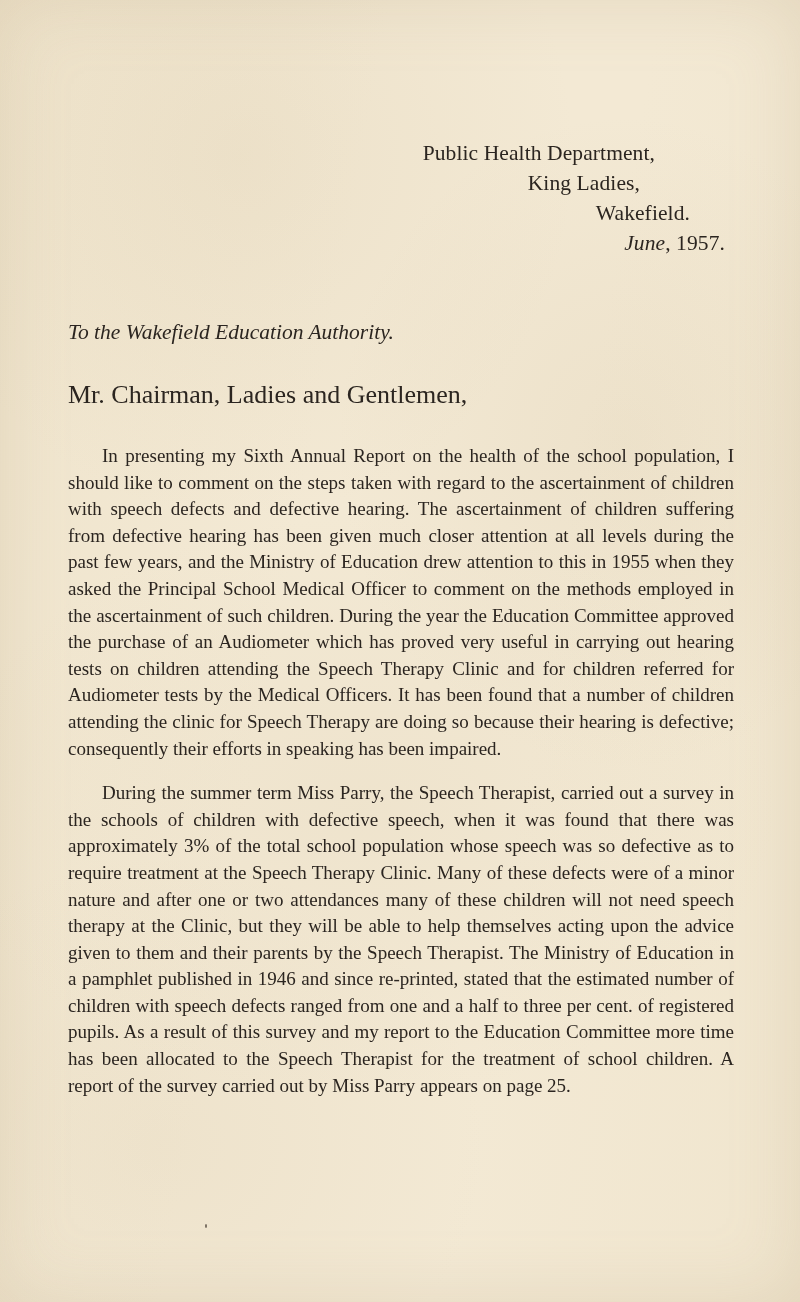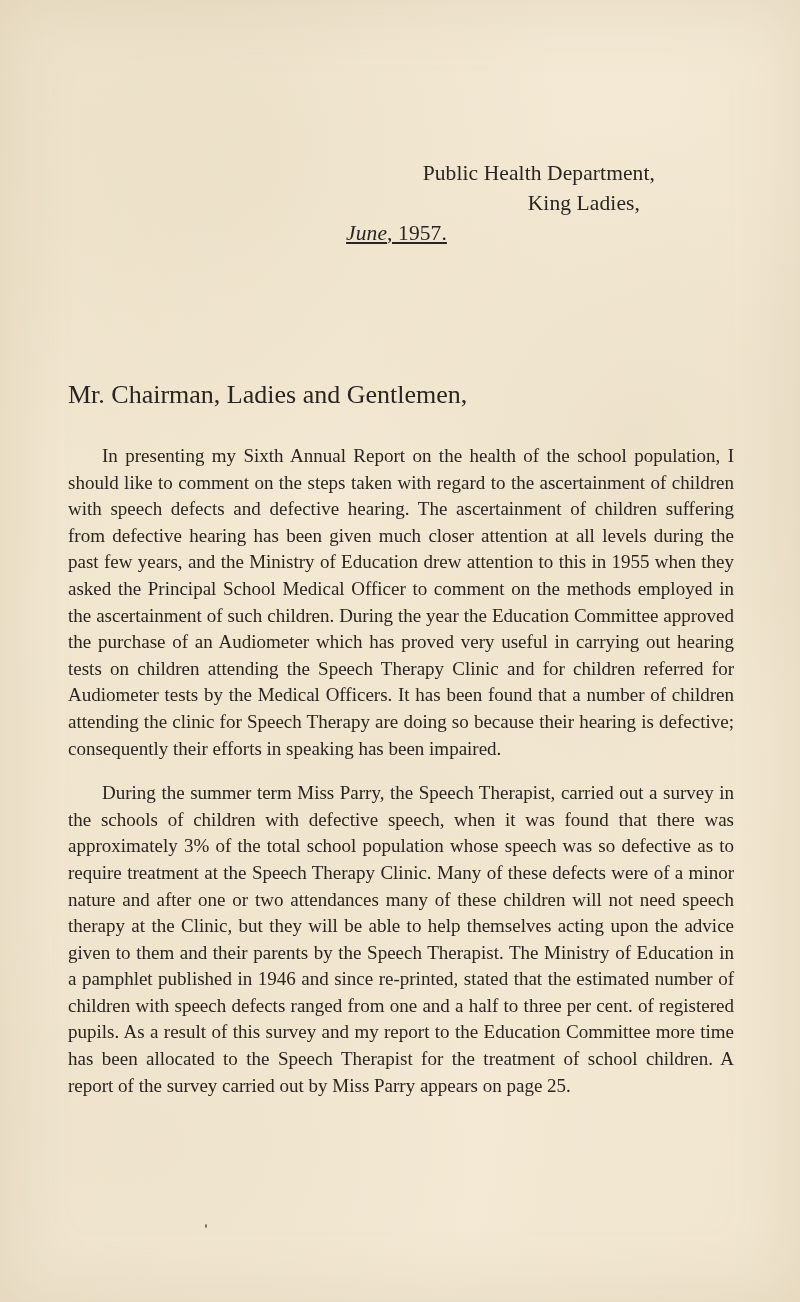--- a/index.html
+++ b/index.html
@@ -66,30 +66,29 @@
     width: 665px;
     font-size: 21.5px;
     line-height: 30px;
     letter-spacing: 0.1px;
   }
   .address-line {
     display: block;
     text-align: right;
     white-space: nowrap;
   }
-  .addr-1 { padding-right: 78px; margin-top: 20px; }
+  .addr-1 { padding-right: 78px; }
   .addr-2 { padding-right: 60px; }
   .addr-3 { padding-right: 93px; }
   .addr-4 { padding-right: 43px; }
   .date-line {
     display: block;
-    text-align: center;
+    text-align: right;
     padding-right: 8px;
     white-space: nowrap;
-    text-decoration: underline;
   }
   .date-month {
     font-style: italic;
   }
 
   
   .recipient {
     position: absolute;
     left: 68px;
     top: 317px;
@@ -131,23 +130,25 @@
 </head>
 <body style="background: rgb(243, 233, 212); color: rgb(43, 37, 32);">
 
 <div class="paper-texture"></div>
 
 <div class="page">
 
   <div class="address-block">
     <span class="address-line addr-1">Public Health Department,</span>
     <span class="address-line addr-3">King Ladies,</span>
+    <span class="address-line addr-4">Wakefield.</span>
     <span class="date-line"><span class="date-month">June</span><span>, 1957.</span></span>
   </div>
 
+  <div class="recipient">To the Wakefield Education Authority.</div>
 
   <div class="salutation">Mr. Chairman, Ladies and Gentlemen,</div>
 
   <div class="body-text">
     <p>In presenting my Sixth Annual Report on the health of the school population, I should like to comment on the steps taken with regard to the ascertainment of children with speech defects and defective hearing. The ascertainment of children suffering from defective hearing has been given much closer attention at all levels during the past few years, and the Ministry of Education drew attention to this in 1955 when they asked the Principal School Medical Officer to comment on the methods employed in the ascertainment of such children. During the year the Education Committee approved the purchase of an Audiometer which has proved very useful in carrying out hearing tests on children attending the Speech Therapy Clinic and for children referred for Audiometer tests by the Medical Officers. It has been found that a number of children attending the clinic for Speech Therapy are doing so because their hearing is defective; consequently their efforts in speaking has been impaired.</p>
     <p><span>During the summer term Miss Parry, the Speech Therapist, carried out a survey in the schools of children with defective speech, when it was found that there was approximately </span><span class="pct">3%</span><span> of the total school population whose speech was so defective as to require treatment at the Speech Therapy Clinic. Many of these defects were of a minor nature and after one or two attendances many of these children will not need speech therapy at the Clinic, but they will be able to help themselves acting upon the advice given to them and their parents by the Speech Therapist. The Ministry of Education in a pamphlet published in 1946 and since re-printed, stated that the estimated number of children with speech defects ranged from one and a half to three per cent. of registered pupils. As a result of this survey and my report to the Education Committee more time has been allocated to the Speech Therapist for the treatment of school children. A report of the survey carried out by Miss Parry appears on page 25.</span></p>
   </div>
 
 </div>
 

